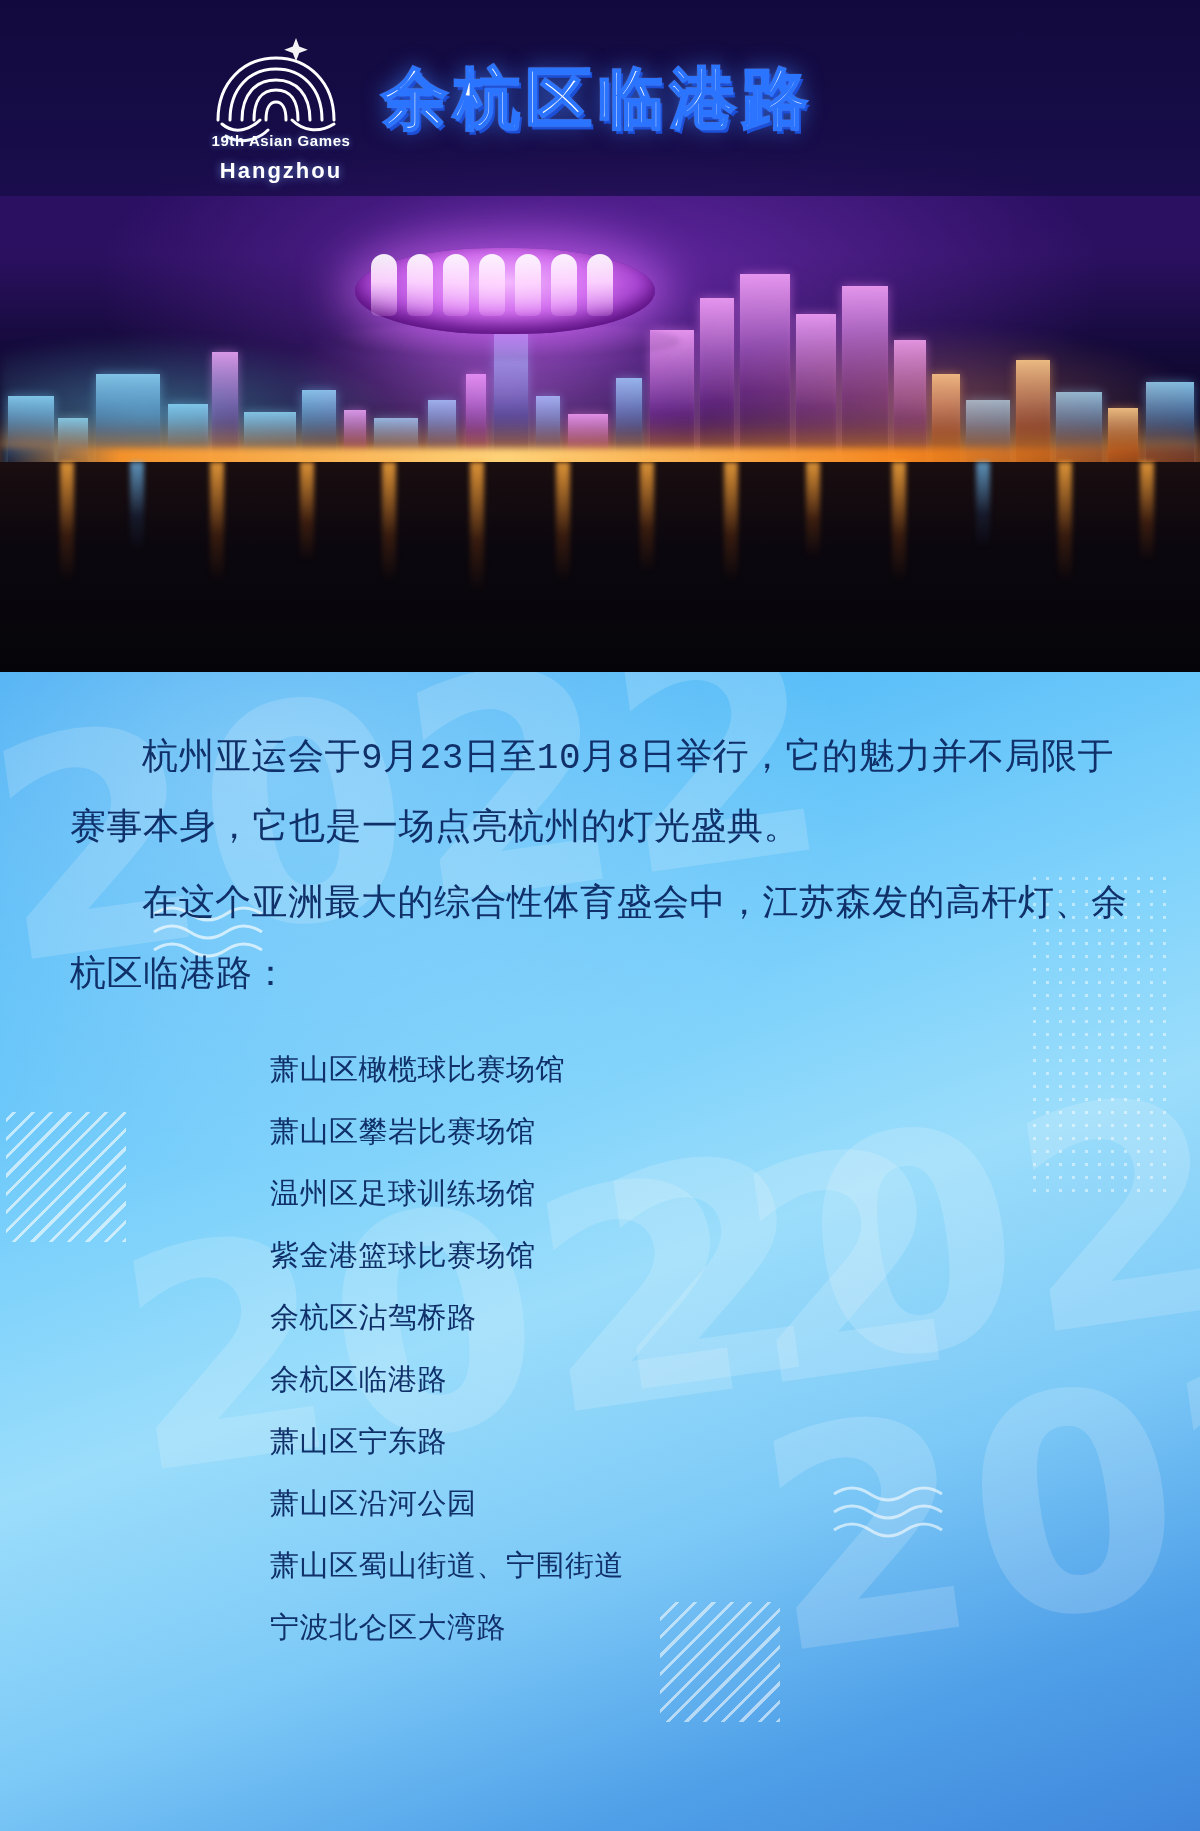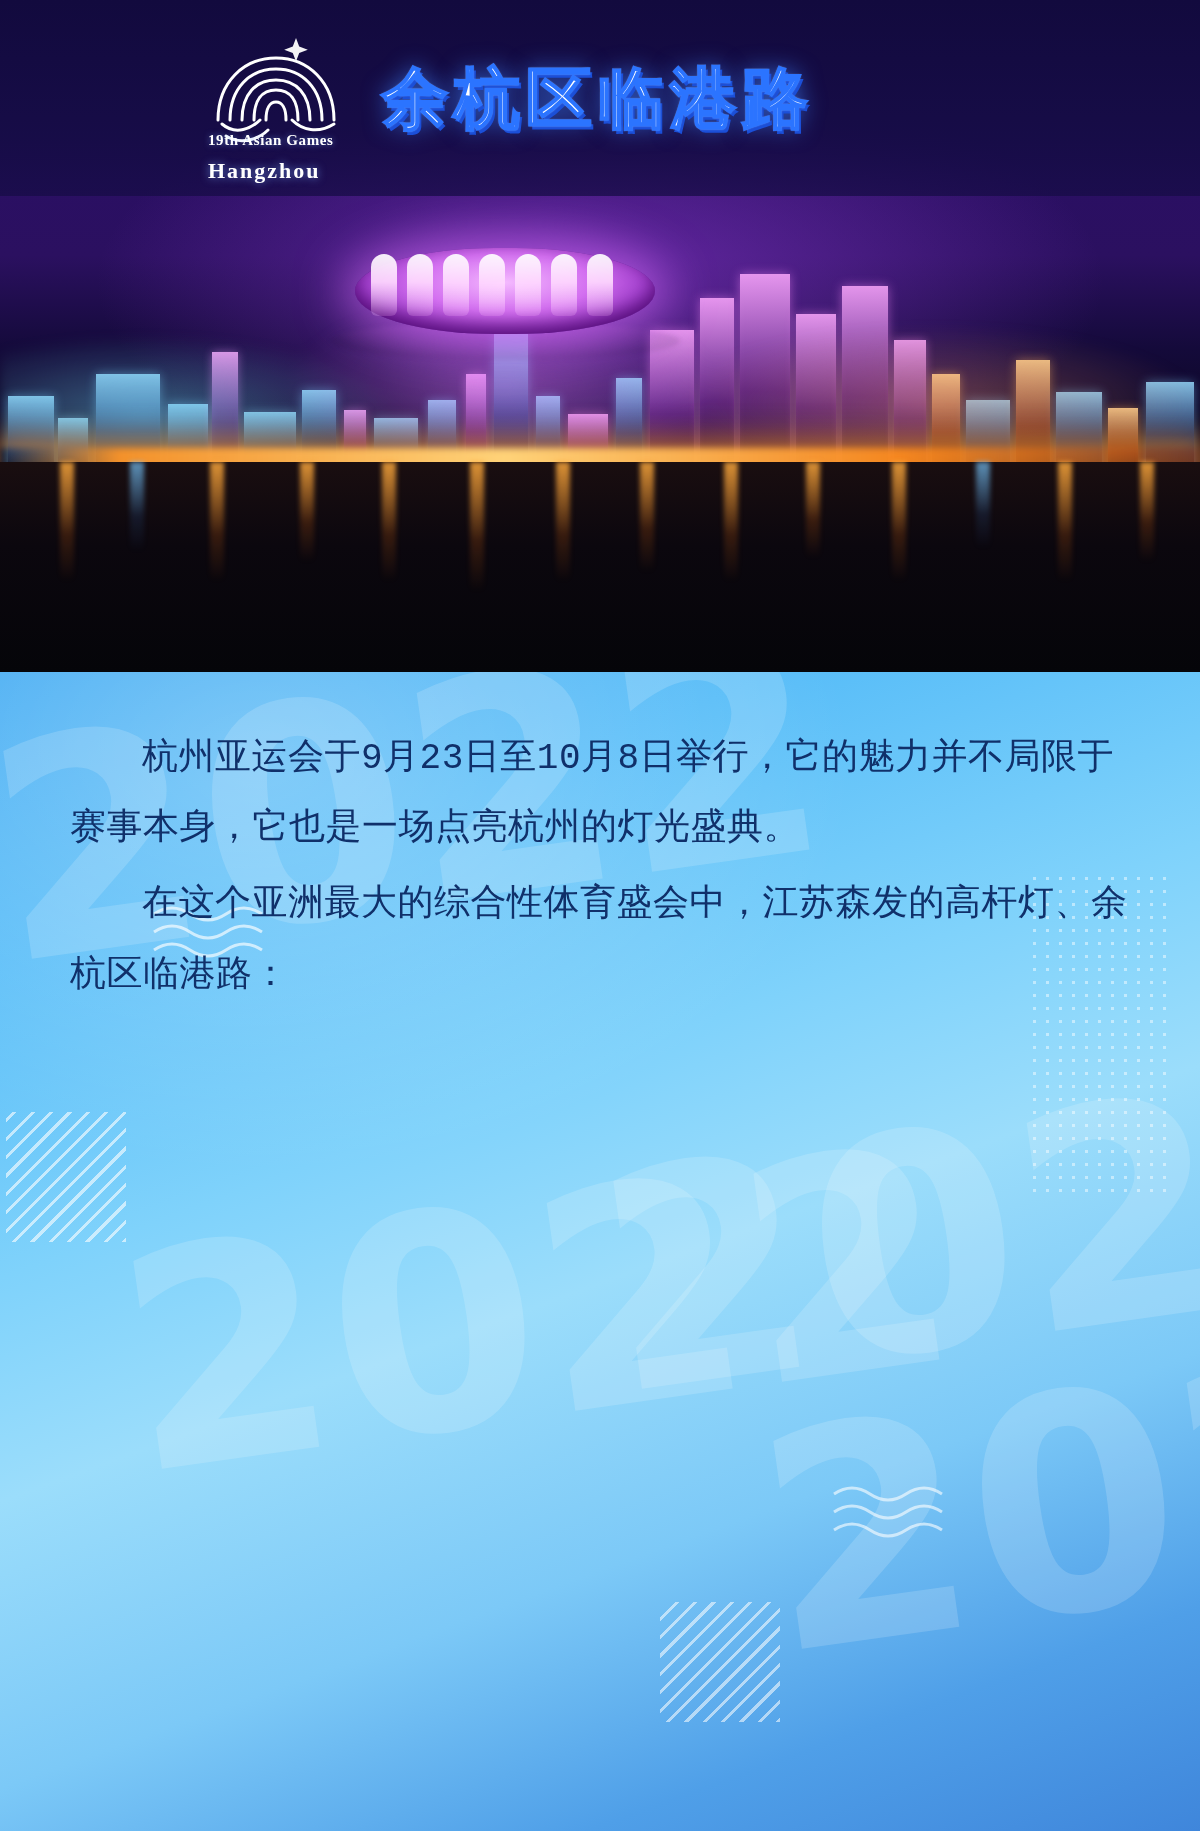--- a/index.html
+++ b/index.html
@@ -32,21 +32,21 @@
     position: absolute; left: 0; top: 0; width: 1200px; height: 196px;
     background: linear-gradient(180deg, #120a3e 0%, #160c46 60%, rgba(22,12,70,0.75) 100%);
   }
 
   
   .emblem {
     position: absolute; left: 196px; top: 24px; width: 170px; height: 150px;
   }
   .emblem svg { display: block; }
   .emblem-text {
-    position: absolute; left: 12px; top: 108px; width: 170px;  font-family: Liberation Serif, serif;
+    position: absolute; left: 0; top: 108px; width: 170px; text-align: center;
   }
   .emblem-line1 {
     color: #ffffff; font-size: 15px; letter-spacing: .6px; font-weight: 600;
     text-shadow: 0 0 6px rgba(120,170,255,.6);
   }
   .emblem-line2 {
     color: #ffffff; font-size: 22px; font-weight: 700; letter-spacing: 2px;
     margin-top: 9px; text-shadow: 0 0 8px rgba(120,170,255,.7);
   }
 
@@ -321,14 +321,26 @@
       <g fill="none" stroke="rgba(255,255,255,.6)" stroke-width="3">
         <path d="M4 12 q18 -12 36 0 q18 12 36 0 q18 -12 36 0"></path>
         <path d="M4 30 q18 -12 36 0 q18 12 36 0 q18 -12 36 0"></path>
         <path d="M4 48 q18 -12 36 0 q18 12 36 0 q18 -12 36 0"></path>
       </g>
     </svg>
 
     <p class="para">杭州亚运会于9月23日至10月8日举行，它的魅力并不局限于赛事本身，它也是一场点亮杭州的灯光盛典。</p>
     <p class="para">在这个亚洲最大的综合性体育盛会中，江苏森发的高杆灯、余杭区临港路：</p>
 
+    <ul class="venue-list">
+      <li>萧山区橄榄球比赛场馆</li>
+      <li>萧山区攀岩比赛场馆</li>
+      <li>温州区足球训练场馆</li>
+      <li>紫金港篮球比赛场馆</li>
+      <li>余杭区沾驾桥路</li>
+      <li>余杭区临港路</li>
+      <li>萧山区宁东路</li>
+      <li>萧山区沿河公园</li>
+      <li>萧山区蜀山街道、宁围街道</li>
+      <li>宁波北仑区大湾路</li>
+    </ul>
   </div>
 </div>
 
 </body></html>

